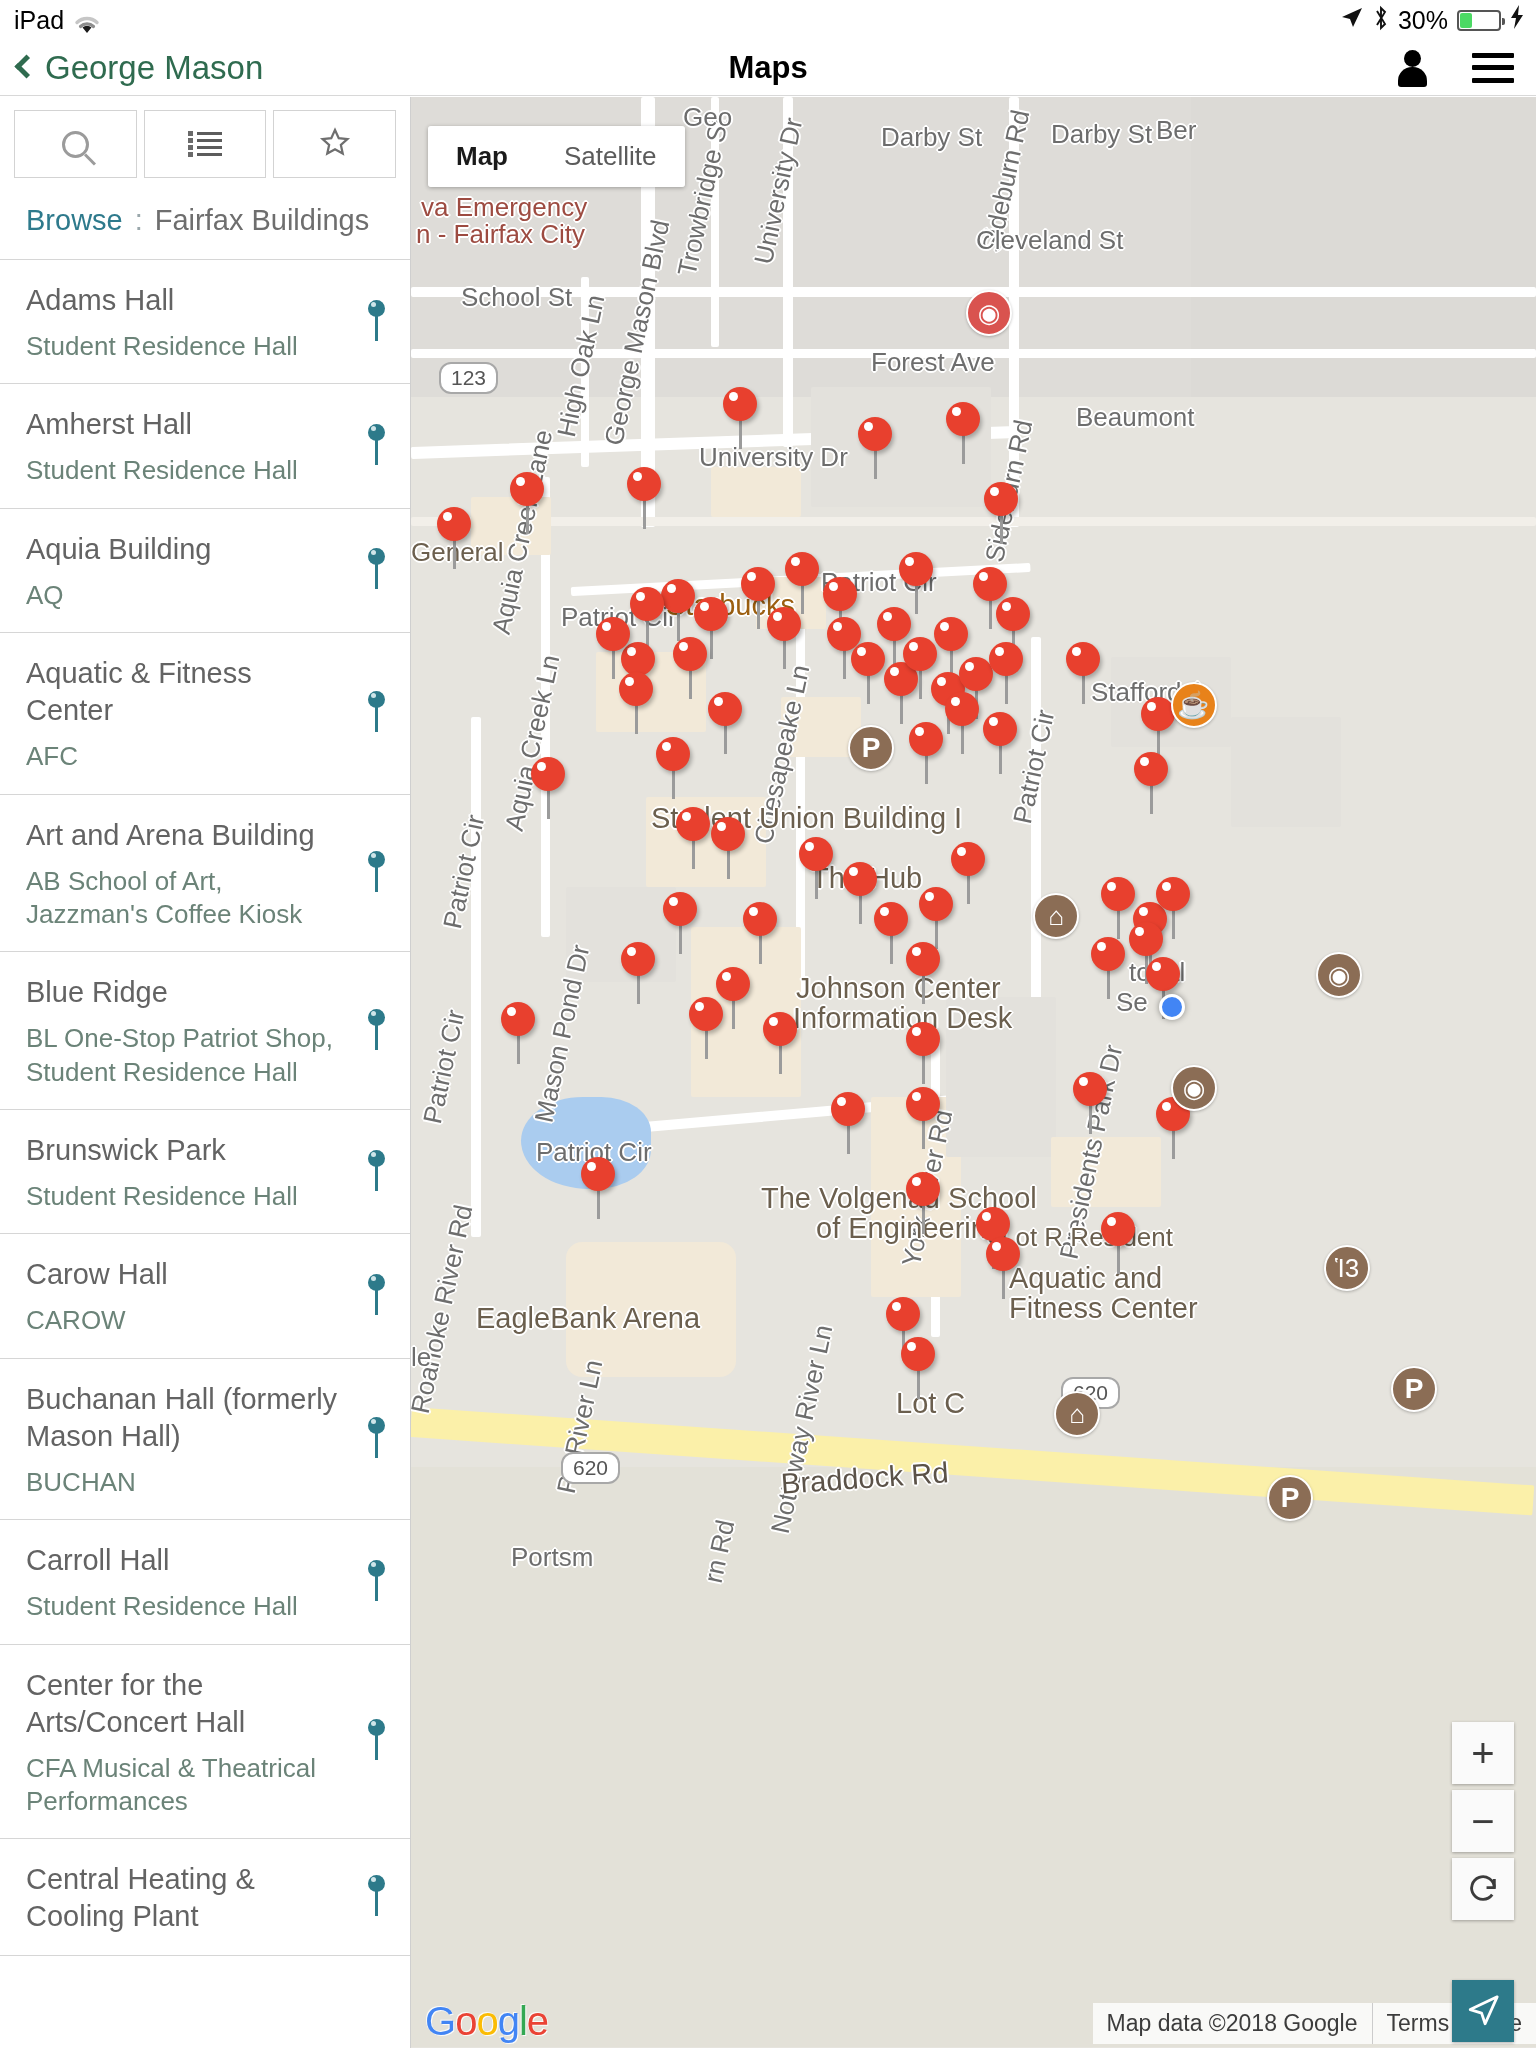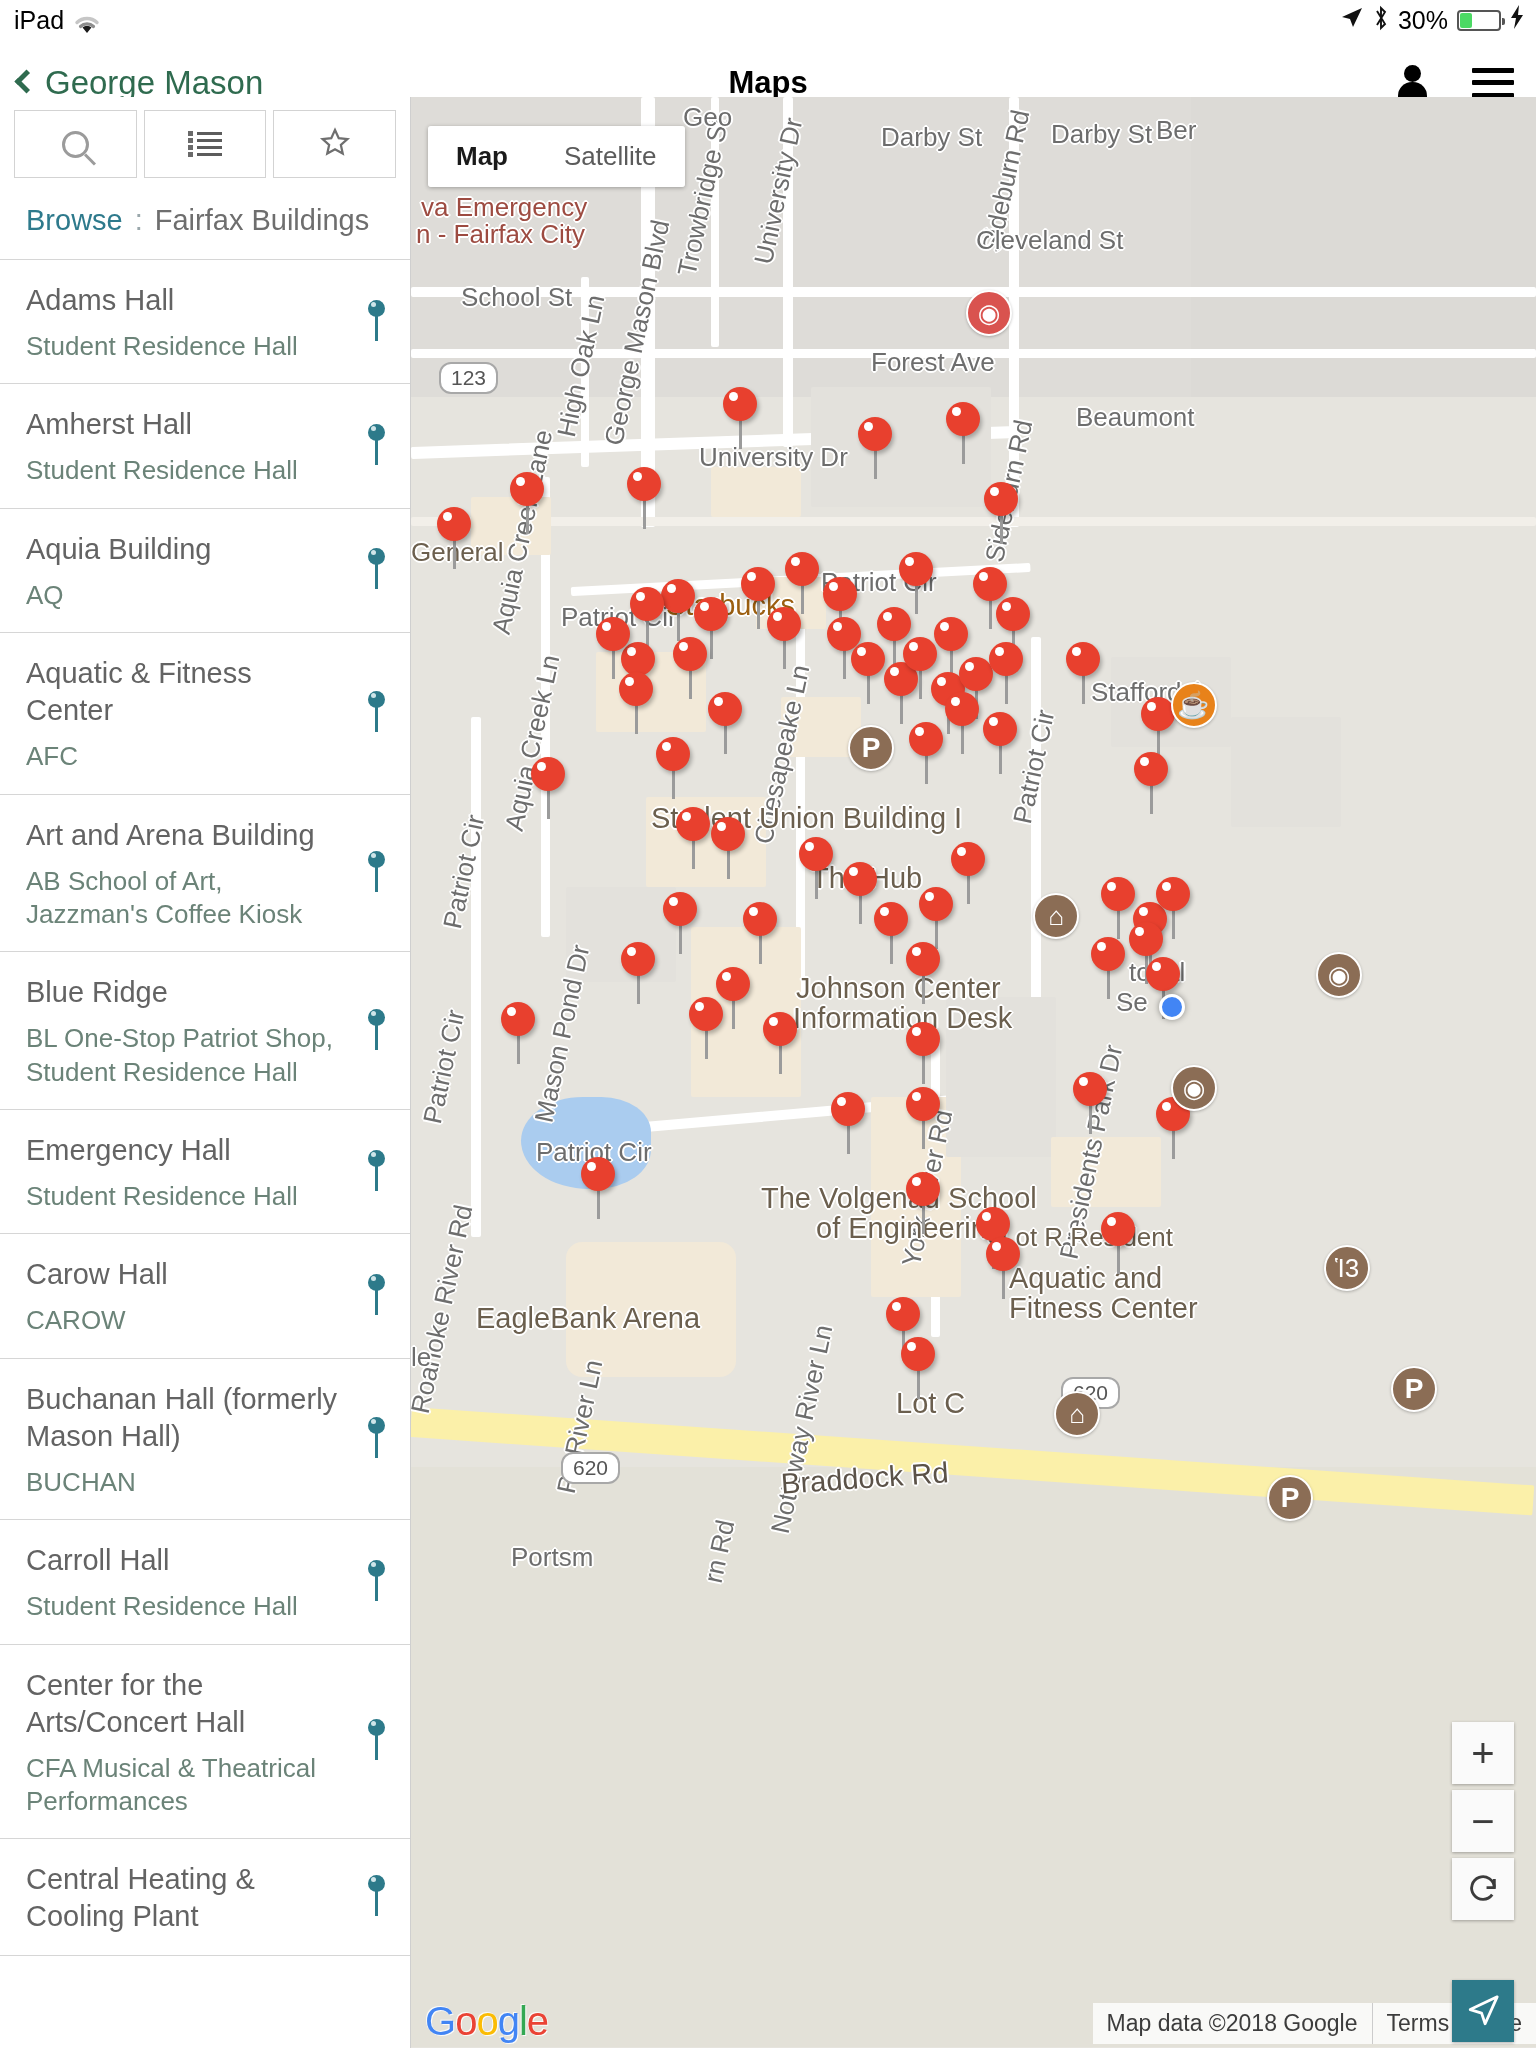--- a/index.html
+++ b/index.html
@@ -29,21 +29,21 @@
   }
   .batt::after {
     content: ""; position: absolute; right: -6px; top: 6px; width: 3px; height: 7px;
     background: #555; border-radius: 0 2px 2px 0;
   }
   .batt-fill { position: absolute; left: 1px; top: 1px; bottom: 1px; width: 30%; background: #4cd964; border-radius: 2px; }
   .bolt { font-size: 23px; }
 
   
   .navbar {
-    position: absolute; top: 55px; left: 0; width: 1536px; height: 56px;
+    position: absolute; top: 40px; left: 0; width: 1536px; height: 56px;
     background: #ffffff; border-bottom: 1px solid #d8d8d8;
   }
   .nav-back {
     position: absolute; left: 18px; top: 50%; transform: translateY(-50%);
     display: flex; align-items: center; gap: 6px;
     color: #2f6b4f; font-size: 33px; cursor: pointer;
   }
   .chev-left {
     display: inline-block; width: 17px; height: 17px;
     border-left: 5px solid #2f6b4f; border-bottom: 5px solid #2f6b4f;
@@ -352,21 +352,21 @@
         </div>
         <div class="list-item">
           <div class="li-title">Blue Ridge</div>
           <div class="li-sub">BL One-Stop Patriot Shop, Student Residence Hall</div>
           <div class="pin-small">
             <span class="head"></span>
             <span class="stem"></span>
           </div>
         </div>
         <div class="list-item">
-          <div class="li-title">Emergency Hall</div>
+          <div class="li-title">Brunswick Park</div>
           <div class="li-sub">Student Residence Hall</div>
           <div class="pin-small">
             <span class="head"></span>
             <span class="stem"></span>
           </div>
         </div>
         <div class="list-item">
           <div class="li-title">Carow Hall</div>
           <div class="li-sub">CAROW</div>
           <div class="pin-small">

